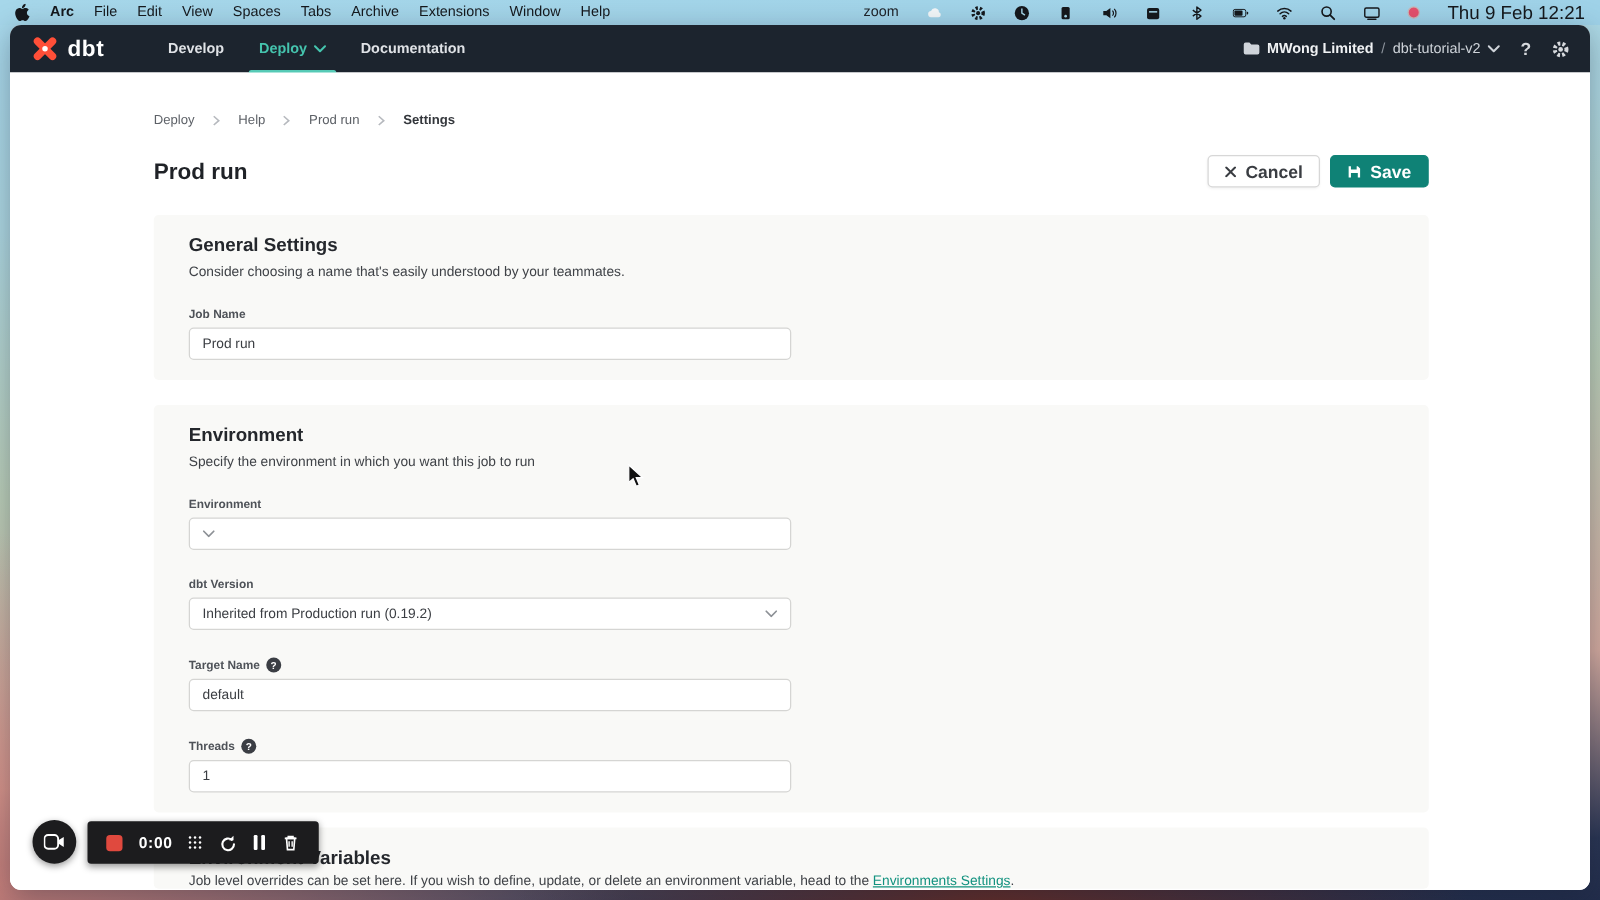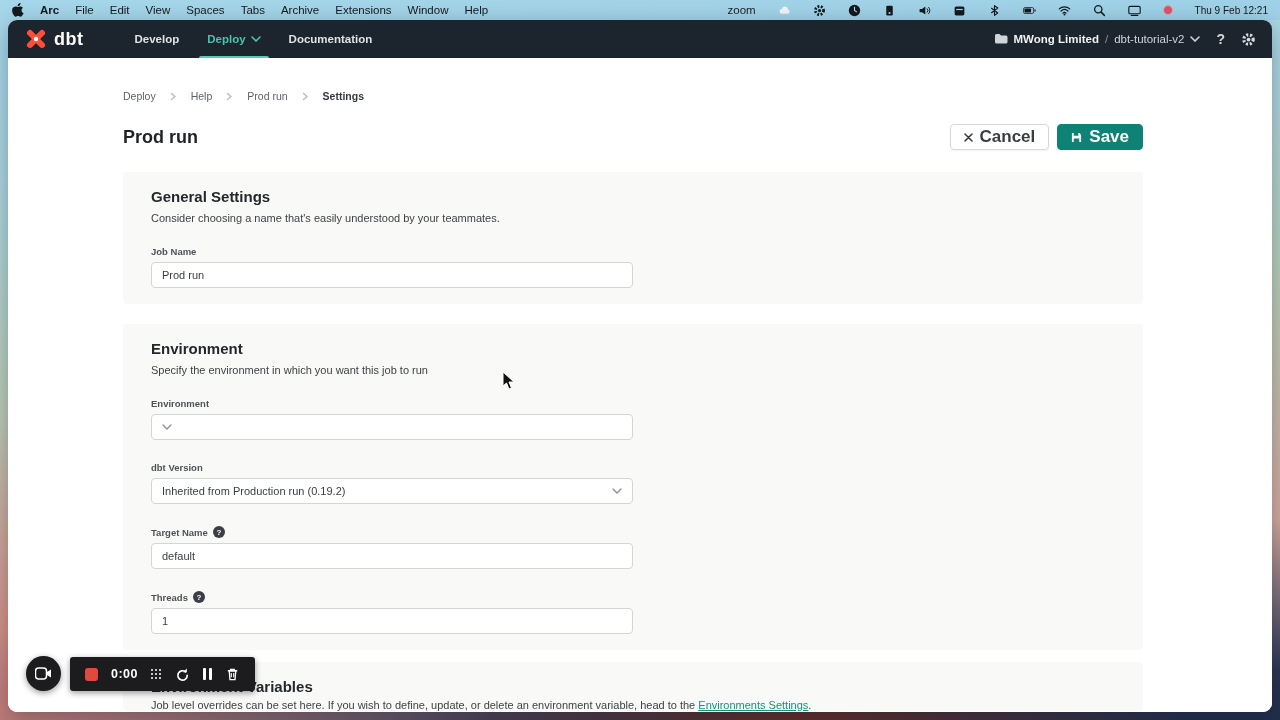--- a/index.html
+++ b/index.html
@@ -20,21 +20,21 @@
     font-size:11.5px; color:#15181c; background:linear-gradient(90deg,#a6d7ea,#9fd2e8);
   }
   .menubar .apple-wrap { display:flex; align-items:center; }
   .menubar .mitem { white-space:nowrap; }
   .menubar .mitem.first { font-weight:bold; }
   .mb-right { margin-left:auto; display:flex; align-items:center; gap:22px; }
   .mb-right .zoomtxt { font-size:11.5px; color:#20242a; }
   .mb-ico { display:inline-flex; align-items:center; }
   .mb-ico svg { width:13px; height:13px; }
   .rec-dot { width:10px; height:10px; border-radius:50%; background:#e5506b; border:1px solid #c9b8b8; }
-  .mb-clock { white-space:nowrap; font-size:10px; }
+  .mb-clock { white-space:nowrap; font-size:15px; }
 
   
   .window {
     position:absolute; left:8px; right:8px; top:20px; bottom:8px;
     border-radius:9px; overflow:hidden; background:#ffffff;
     box-shadow:0 6px 24px rgba(20,30,50,.35);
   }
 
   
   .appbar {
@@ -66,21 +66,21 @@
 
   .breadcrumb { display:flex; align-items:center; gap:14px; font-size:10.5px; color:#5d6167; }
   .breadcrumb .crumb-last { font-weight:bold; color:#34373c; }
   .crumb-sep svg { width:7px; height:9px; display:block; }
 
   .title-row { display:flex; align-items:center; margin-top:22px; }
   .page-title { font-size:18px; font-weight:bold; color:#1f2227; }
   .title-actions { margin-left:auto; display:flex; gap:8px; }
   .btn {
     display:inline-flex; align-items:center; gap:7px; height:26px; padding:0 13px;
-    border-radius:4px; font-size:17px; font-weight:bold; cursor:pointer;
+    border-radius:4px; font-size:14px; font-weight:bold; cursor:pointer;
   }
   .btn-cancel { background:#ffffff; border:1px solid #d7d7d7; color:#3a3d42; box-shadow:0 1px 2px rgba(0,0,0,.05); }
   .btn-save { background:#0f8276; border:1px solid #0f8276; color:#ffffff; }
 
   .card { background:#f9f9f7; border-radius:4px; padding:16px 28px; margin-top:22px; }
   .card + .card { margin-top:20px; }
   .card-heading { font-size:15px; font-weight:bold; color:#24272c; }
   .card-desc { font-size:11px; color:#3f4247; margin-top:7px; }
 
   .field-label {

